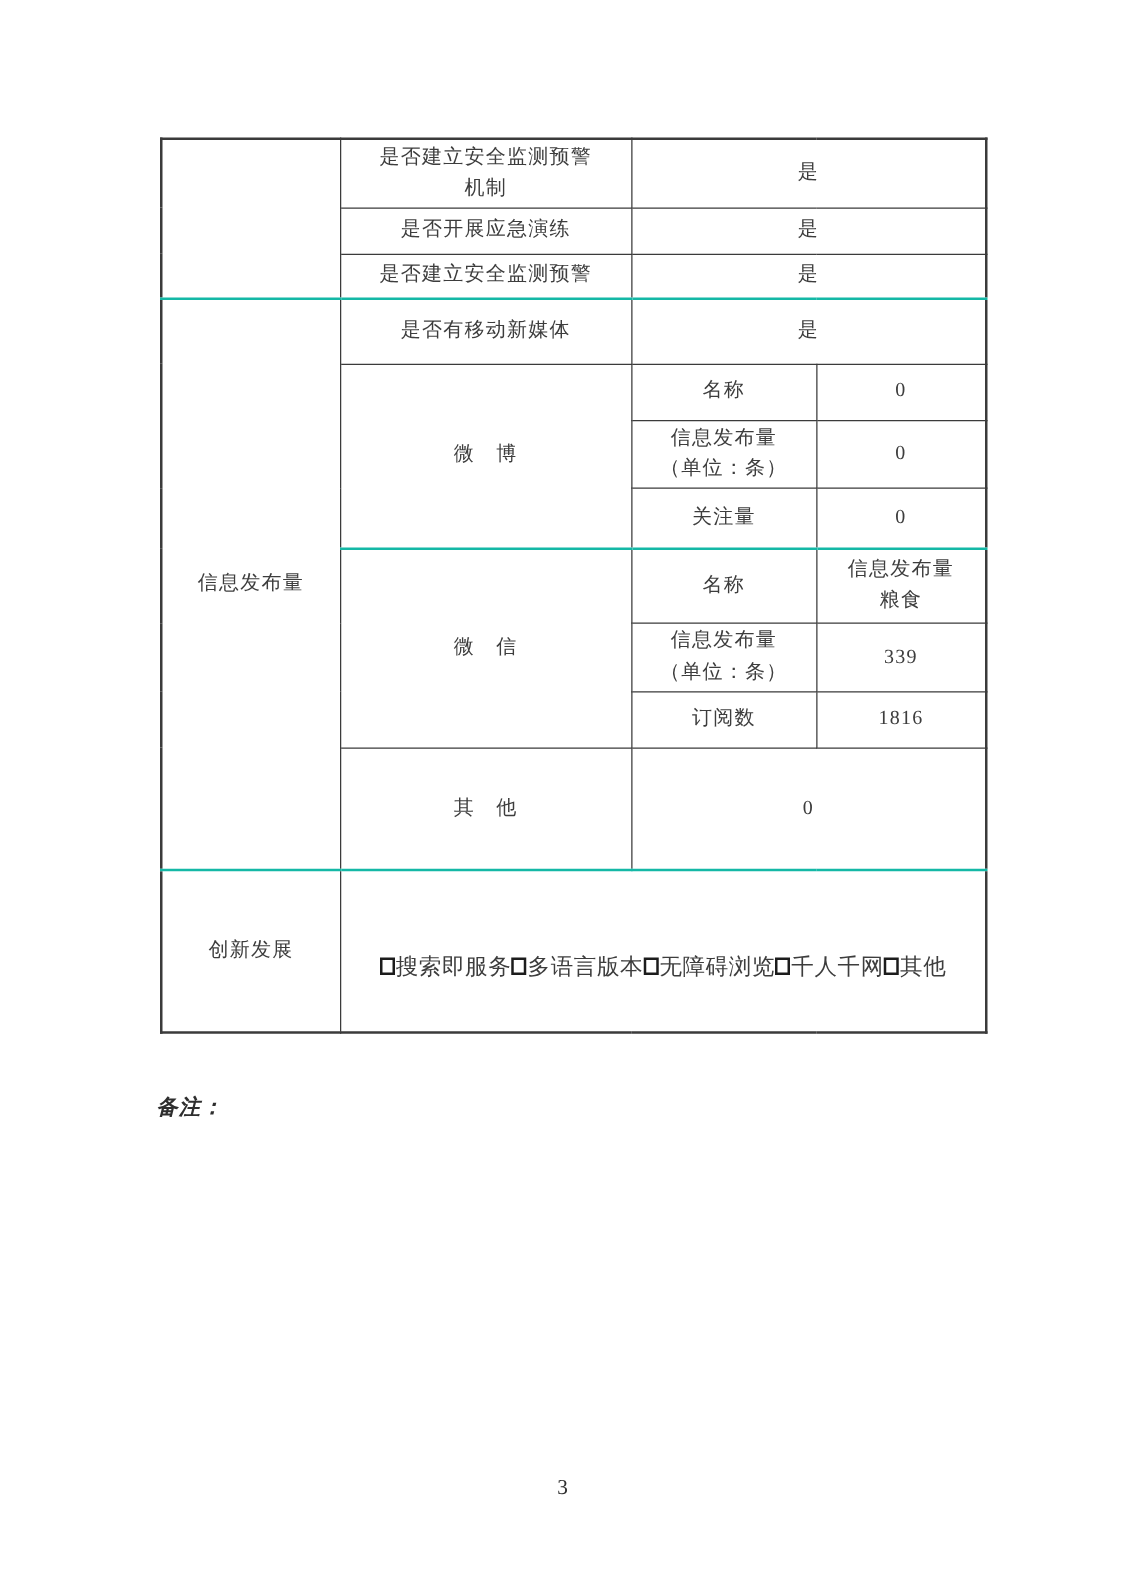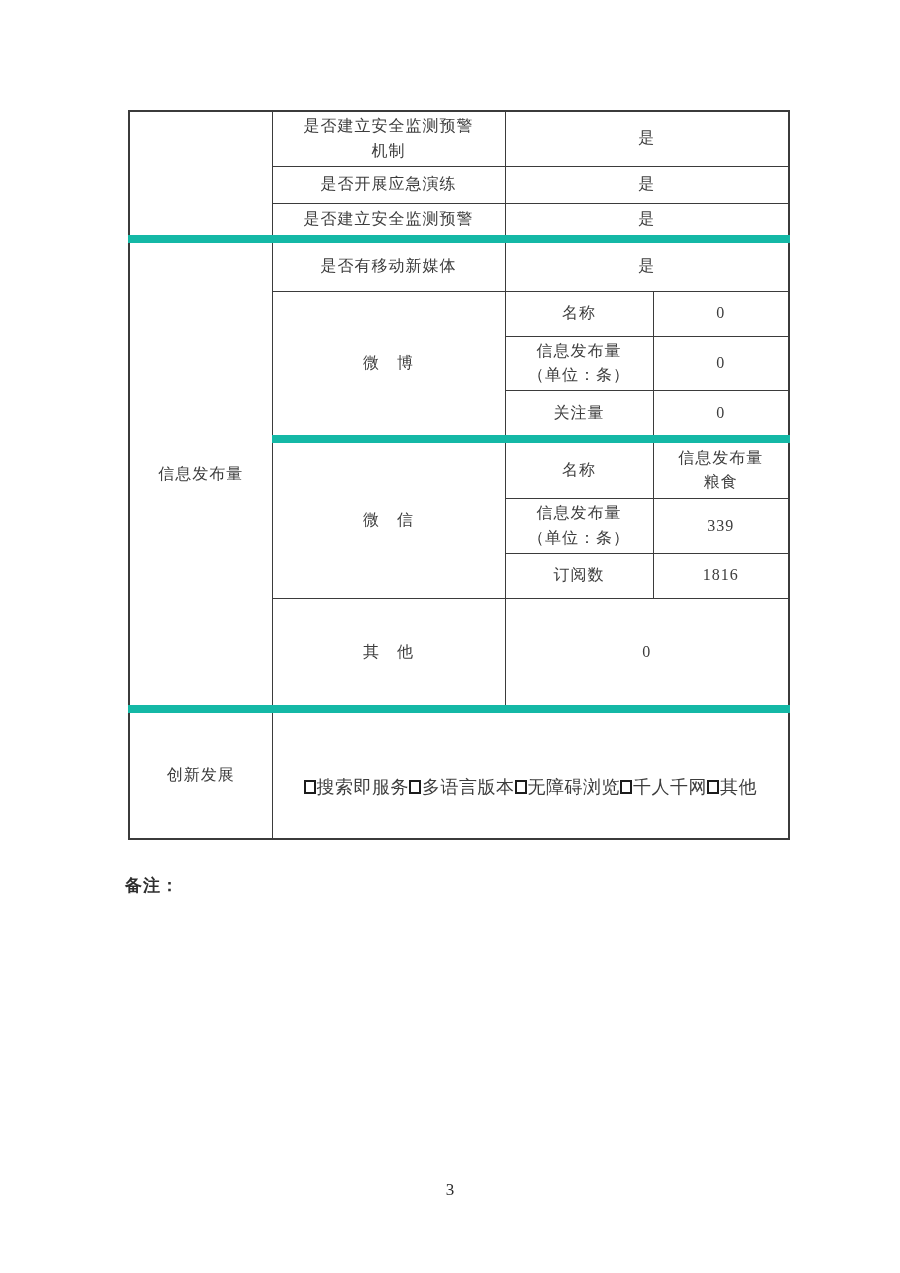--- a/index.html
+++ b/index.html
@@ -25,21 +25,21 @@
   .report-table td {
     border: 1px solid #3b3b3b;
     text-align: center;
     vertical-align: middle;
     font-size: 16px;
     letter-spacing: 1px;
     line-height: 1.55;
     white-space: pre-line;
     padding: 2px 6px;
   }
-  .report-table td.sect { border-top: 8px solid #14b8a6; text-align: center; }
+  .report-table td.sect { border-top: 2px solid #14b8a6; text-align: center; }
   .report-table { border: 2px solid #3b3b3b; }
   .chk-line {
     font-size: 18px;
     letter-spacing: 0.5px;
     white-space: nowrap;
   }
   .chk-box {
     display: inline-block;
     width: 12px; height: 14px;
     border: 2px solid #1c1c1c;
@@ -47,20 +47,21 @@
     margin-right: 1px;
     background: #ffffff;
   }
   .notes {
     position: absolute;
     left: 125px; top: 874px;
     font-size: 17px;
     font-weight: bold;
     color: #2e2e2e;
     letter-spacing: 1px;
+    font-style: italic;
   }
   .page-number {
     position: absolute;
     left: 0; top: 1180px;
     width: 900px;
     text-align: center;
     font-size: 17px;
     color: #2e2e2e;
   }
 </style>
@@ -123,21 +124,21 @@
       <tr style="height:48px">
         <td>信息发布量
 （单位：条）</td>
         <td>339</td>
       </tr>
       <tr style="height:45px">
         <td>订阅数</td>
         <td>1816</td>
       </tr>
 
-      <tr style="height:111px">
+      <tr style="height:98px">
         <td>其　他</td>
         <td colspan="2">0</td>
       </tr>
 
       <tr style="height:130px">
         <td class="sect">创新发展</td>
         <td colspan="3" class="sect">
           <span class="chk-line"><span><span class="chk-box"></span><span>搜索即服务</span></span><span><span class="chk-box"></span><span>多语言版本</span></span><span><span class="chk-box"></span><span>无障碍浏览</span></span><span><span class="chk-box"></span><span>千人千网</span></span><span><span class="chk-box"></span><span>其他</span></span></span>
         </td>
       </tr>

